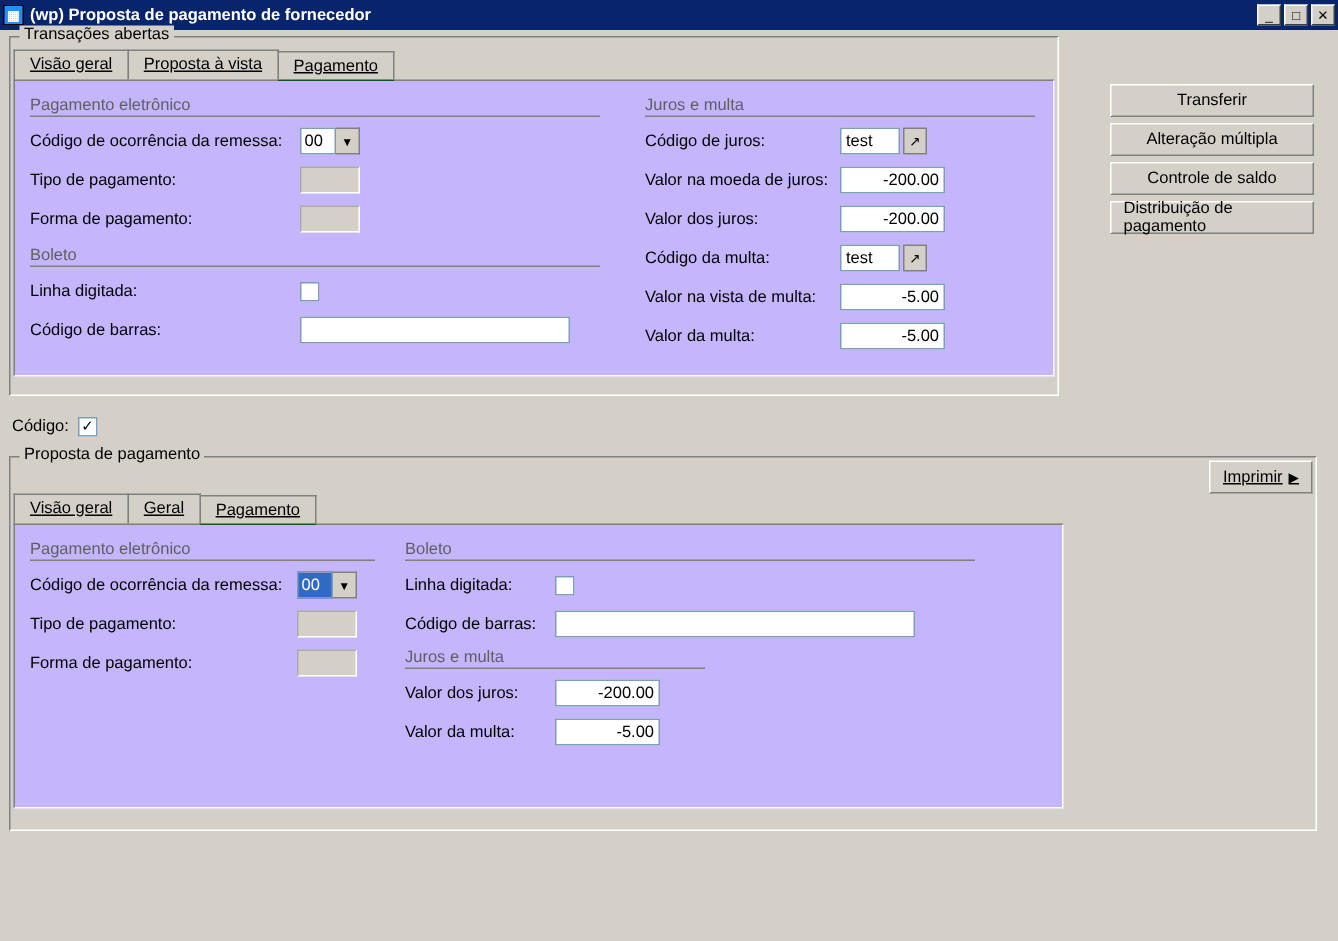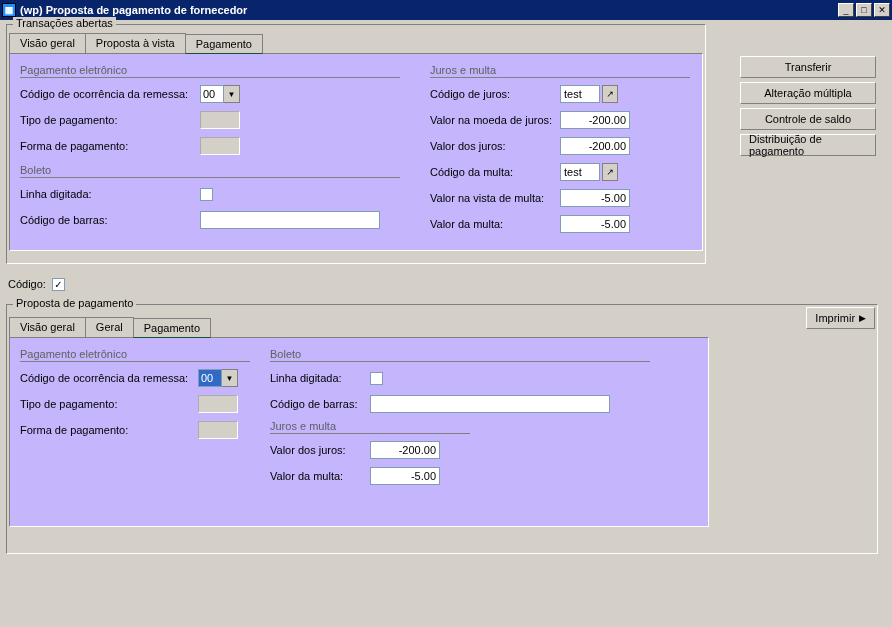--- a/index.html
+++ b/index.html
@@ -74,20 +74,21 @@
   }
   .tab {
     padding: 3px 10px;
     border: 1px solid #808080;
     border-bottom: none;
     background: #d4d0c8;
     margin-right: -1px;
     cursor:pointer;
     font-size:11px;
     position:relative;
+    text-decoration:underline;
   }
   .tab.active {
     background: #d4d0c8;
     border-bottom: 1px solid #14532d;
     z-index: 2;
     top: 1px;
   }
   .tab-panel {
     border: 1px solid #808080;
     border-right-color:#fff;
@@ -302,21 +303,21 @@
 
   <div class="groupbox" style="width:872px; min-height:250px;">
     <div class="gb-title">Proposta de pagamento</div>
 
     <div style="display:flex; justify-content:space-between; align-items:flex-end;">
       <div class="tabstrip" style="margin-top:6px;">
         <div class="tab">Visão geral</div>
         <div class="tab">Geral</div>
         <div class="tab active">Pagamento</div>
       </div>
-      <div class="btn small" style="margin-bottom:8px;">
+      <div class="btn small" style="margin-bottom:20px;text-decoration:underline;">
         <span>Imprimir</span>
         <span class="arrow">▶</span>
       </div>
     </div>
 
     <div class="tab-panel" style="width:700px; min-height:190px;">
       <div class="cols" style="gap:20px;">
 
         <div class="col" style="width:230px;">
           <div class="section-header">Pagamento eletrônico</div>

